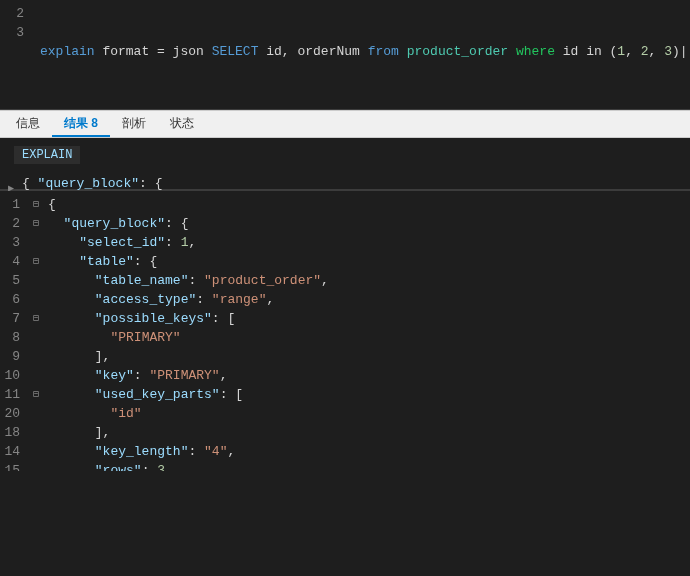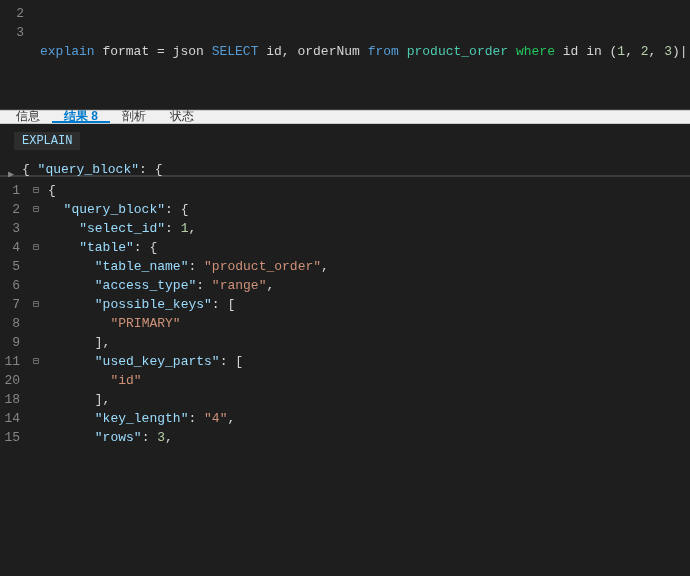--- a/index.html
+++ b/index.html
@@ -45,21 +45,21 @@
     .kw-where { color: #22c55e; }
     .kw-number { color: #b5cea8; }
 
     
     .tabs-bar {
       background: #f0f0f0;
       border-bottom: 1px solid #ccc;
       border-top: 1px solid #ccc;
       display: flex;
       align-items: stretch;
-      height: 14px;
+      height: 28px;
       padding: 0 4px;
     }
 
     .tab {
       padding: 4px 12px;
       font-family: 'Microsoft YaHei', Arial, sans-serif;
       font-size: 12px;
       color: #333;
       cursor: pointer;
       border: none;
@@ -251,20 +251,25 @@
       <span class="ln-gutter"></span>
       <span class="code-text">        <span class="str-val">"PRIMARY"</span></span>
     </div>
 
     <div class="json-line">
       <span class="ln">9</span>
       <span class="ln-gutter"></span>
       <span class="code-text">      <span class="punct">],</span></span>
     </div>
 
+    <div class="json-line">
+      <span class="ln">10</span>
+      <span class="ln-gutter"></span>
+      <span class="code-text">      <span class="key-str">"key"</span><span class="punct">: </span><span class="str-val">"PRIMARY"</span><span class="punct">,</span></span>
+    </div>
 
     <div class="json-line">
       <span class="ln">11</span>
       <span class="ln-gutter">⊟</span>
       <span class="code-text">      <span class="key-str">"used_key_parts"</span><span class="punct">: [</span></span>
     </div>
 
     <div class="json-line">
       <span class="ln">20</span>
       <span class="ln-gutter"></span>

